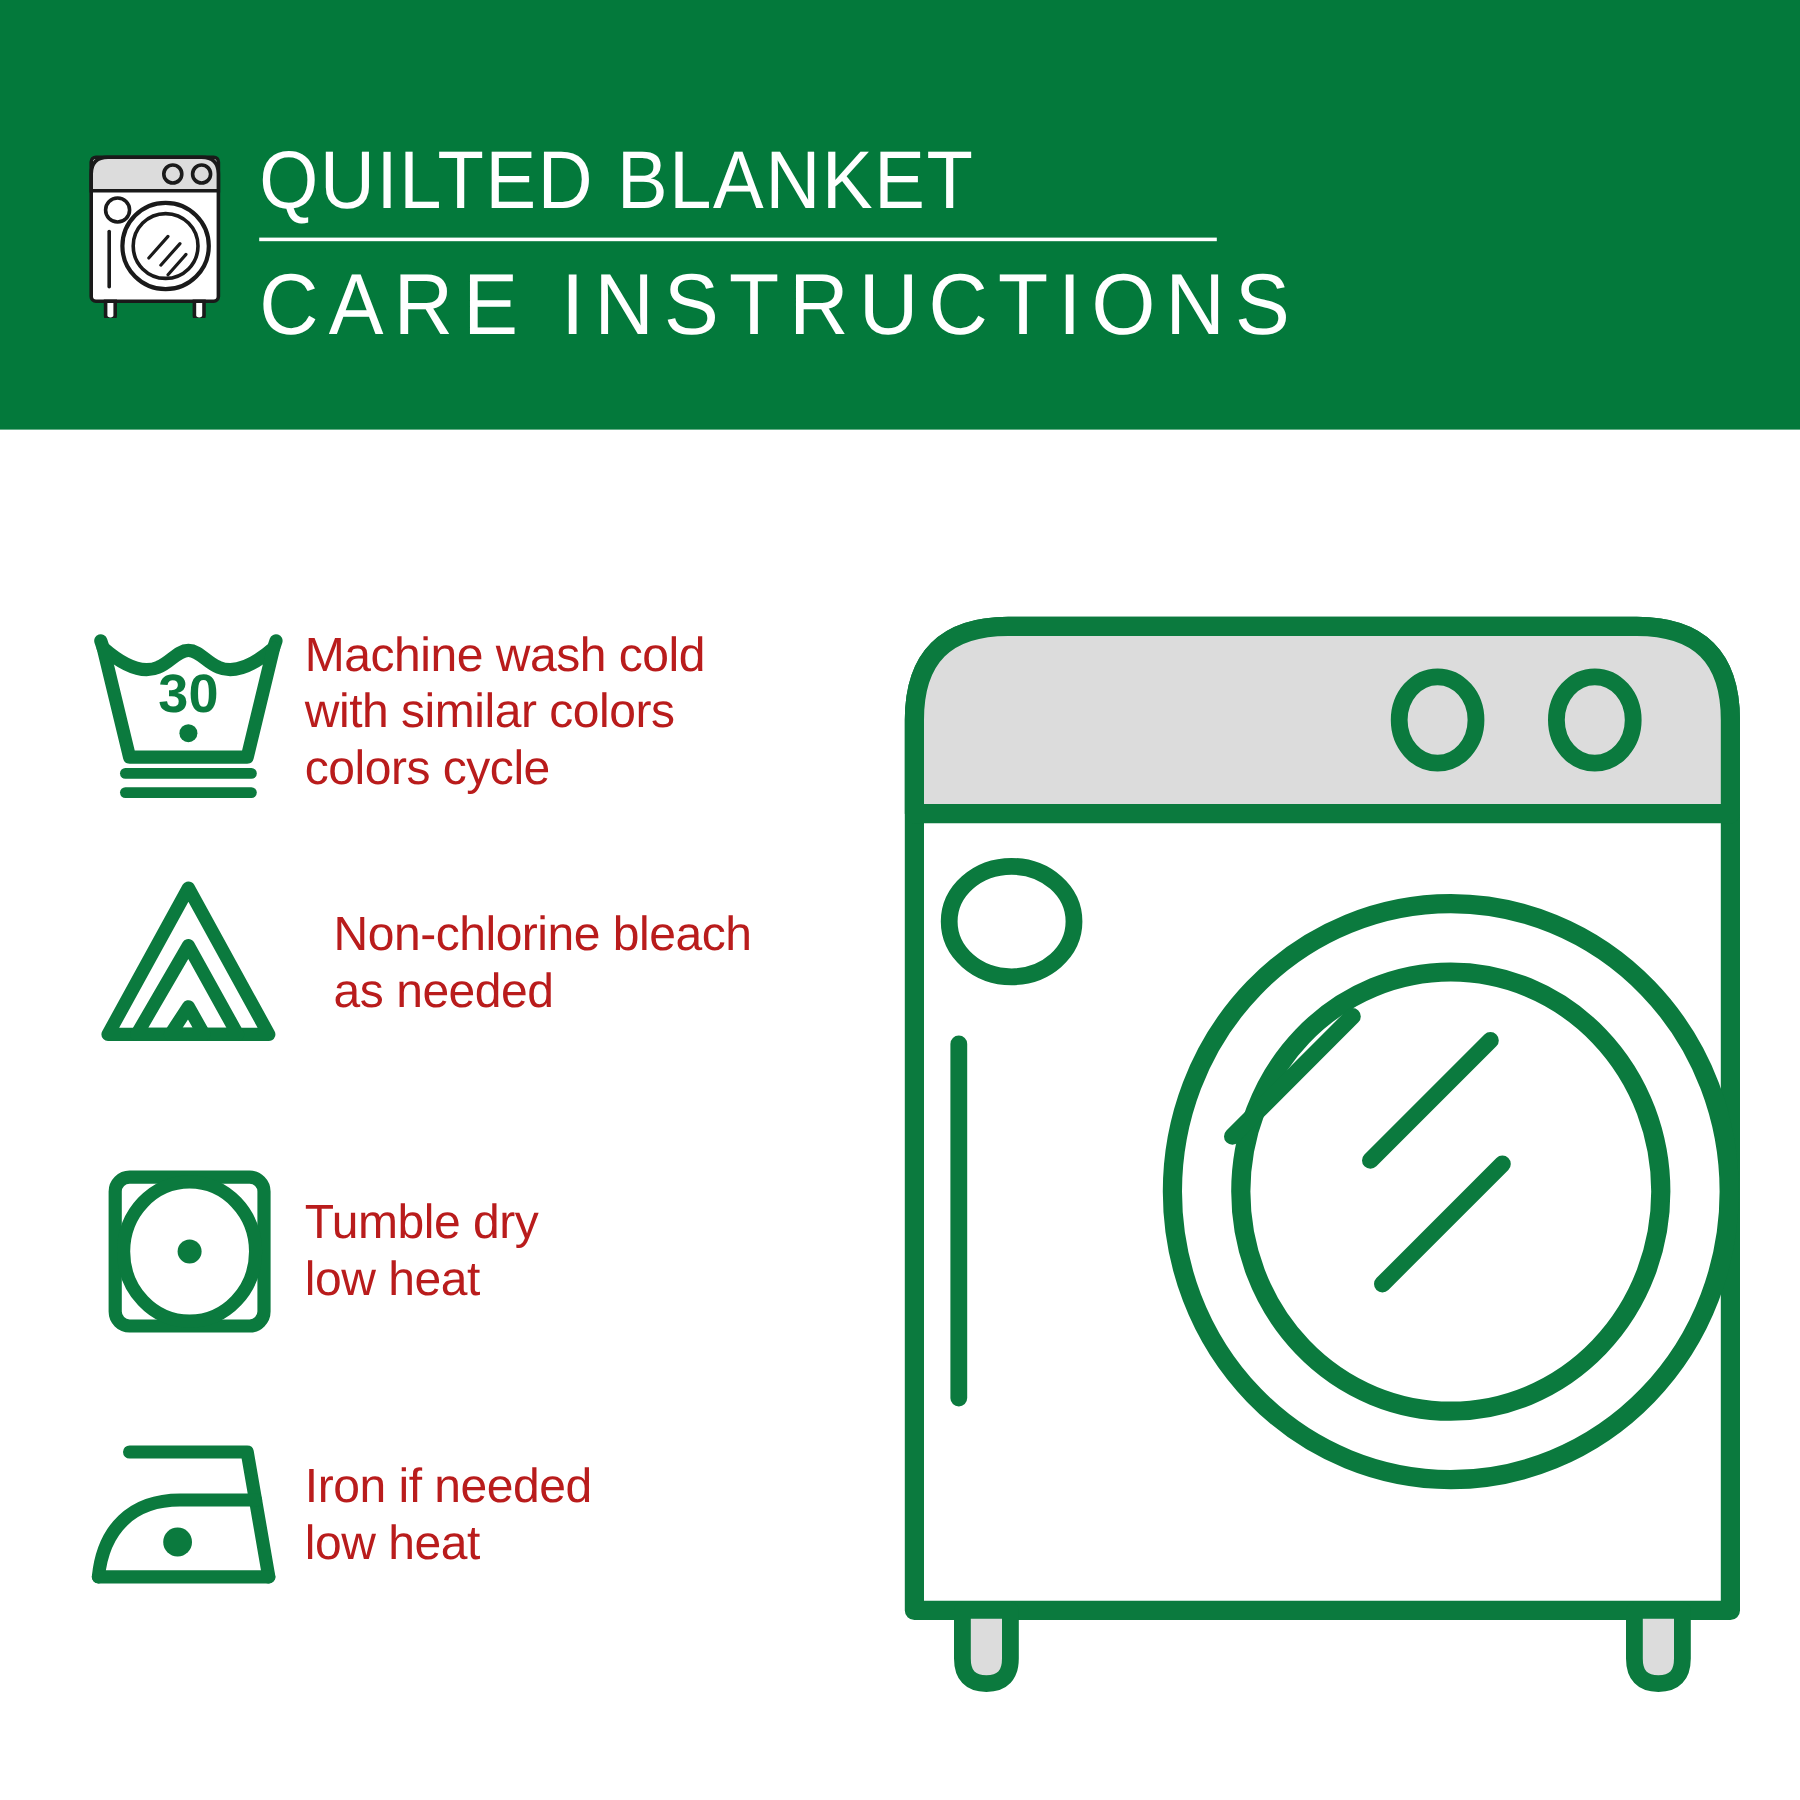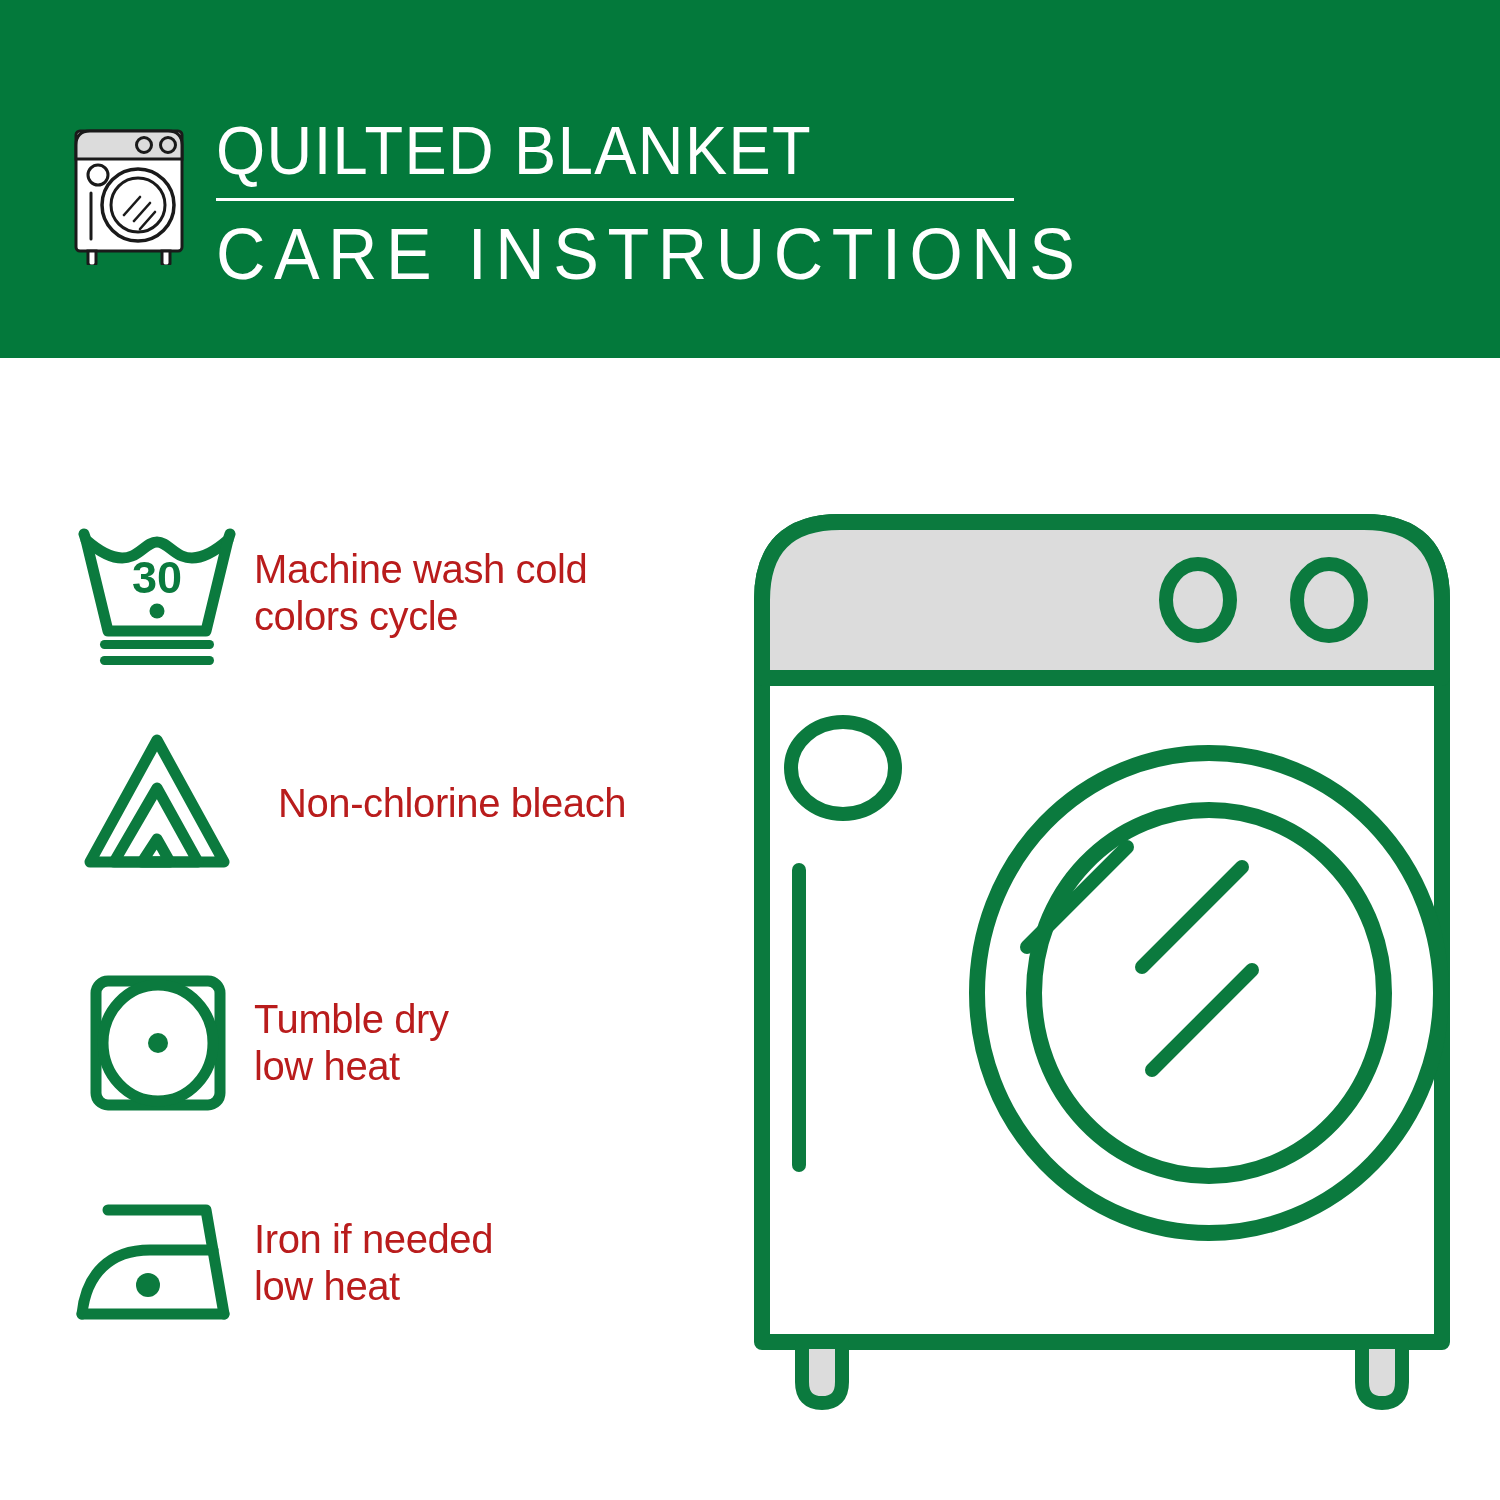--- a/index.html
+++ b/index.html
@@ -162,36 +162,38 @@
           <path d="M14 22 L36 113 L134 113 L156 22"></path>
         </g>
         <text x="85" y="75" font-family="Liberation Sans, sans-serif" font-size="45" font-weight="700" fill="#0B7A3E" text-anchor="middle">30</text>
         <circle cx="85" cy="93" r="7.5" fill="#0B7A3E"></circle>
         <rect x="28" y="122" width="114" height="9" rx="4.5" fill="#0B7A3E"></rect>
         <rect x="28" y="138" width="114" height="9" rx="4.5" fill="#0B7A3E"></rect>
       </svg>
     </div>
     <div class="care-text">
       <div>Machine wash cold</div>
+      <div>with similar colors</div>
       <div>colors cycle</div>
     </div>
   </div>
 
   <div class="care-row r1">
     <div class="care-symbol">
       <svg viewBox="0 0 170 150" width="170" height="150" aria-hidden="true">
         <g fill="none" stroke="#0B7A3E" stroke-width="11" stroke-linecap="round" stroke-linejoin="round">
           <path d="M85 12 L152 134 L18 134 Z"></path>
           <path d="M85 60 L126 134 L42 134 Z"></path>
           <path d="M85 111 L98 134 L70 134 Z"></path>
         </g>
       </svg>
     </div>
     <div class="care-text">
       <div>Non-chlorine bleach</div>
+      <div>as needed</div>
     </div>
   </div>
 
   <div class="care-row r2">
     <div class="care-symbol">
       <svg viewBox="0 0 170 150" width="170" height="150" aria-hidden="true">
         <rect x="24" y="13" width="124" height="124" rx="12" ry="12" fill="none" stroke="#0B7A3E" stroke-width="11"></rect>
         <ellipse cx="86" cy="75" rx="55" ry="58" fill="none" stroke="#0B7A3E" stroke-width="11"></ellipse>
         <circle cx="86" cy="75" r="10" fill="#0B7A3E"></circle>
       </svg>

